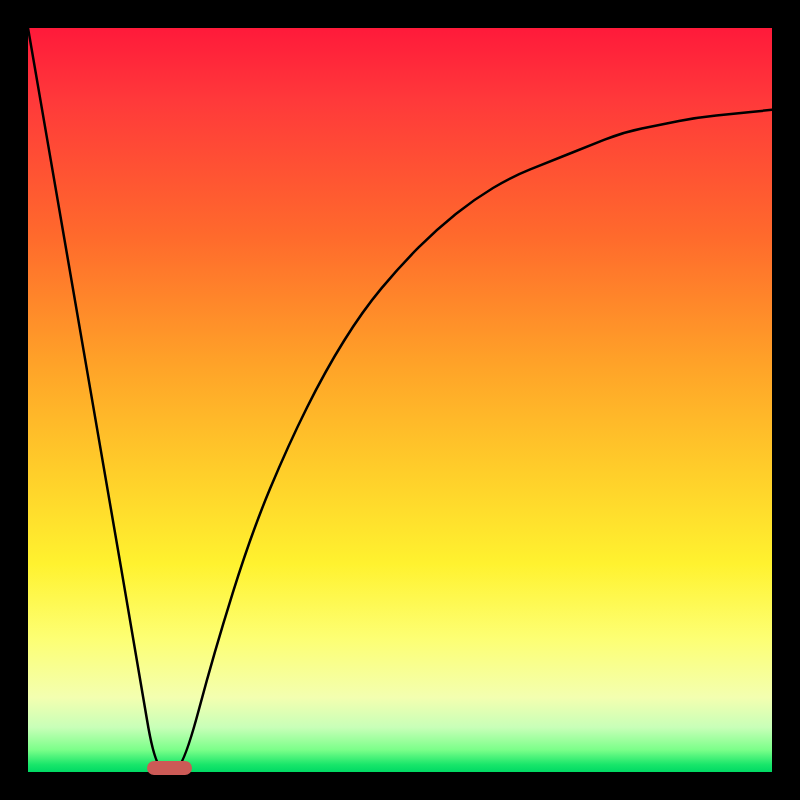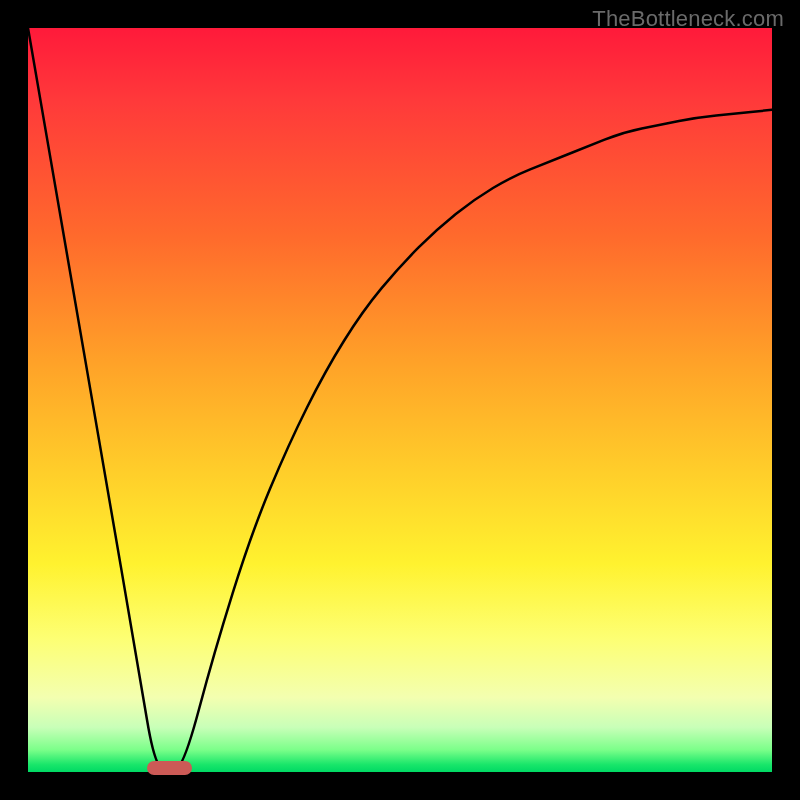--- a/index.html
+++ b/index.html
@@ -63,14 +63,13 @@
 </head>
 <body>
 
 <div class="frame">
   <div class="plot">
     <svg class="curve" viewBox="0 0 744 744" preserveAspectRatio="none">
       <path id="curve-path" fill="none" stroke="#000" stroke-width="2.5" stroke-linejoin="round" stroke-linecap="round" d="M 0.00 0.00 Q 0.00 0.00 18.60 107.88 Q 37.20 215.76 55.80 323.64 Q 74.40 431.52 93.00 539.40 Q 111.60 647.28 119.04 691.92 Q 126.48 736.56 133.92 740.28 Q 141.36 744.00 148.80 740.28 Q 156.24 736.56 171.12 680.76 Q 186.00 624.96 204.60 565.44 Q 223.20 505.92 241.80 461.28 Q 260.40 416.64 279.00 379.44 Q 297.60 342.24 316.20 312.48 Q 334.80 282.72 353.40 260.40 Q 372.00 238.08 390.60 219.48 Q 409.20 200.88 427.80 186.00 Q 446.40 171.12 465.00 159.96 Q 483.60 148.80 502.20 141.36 Q 520.80 133.92 539.40 126.48 Q 558.00 119.04 576.60 111.60 Q 595.20 104.16 613.80 100.44 Q 632.40 96.72 651.00 93.00 Q 669.60 89.28 688.20 87.42 Q 706.80 85.56 725.40 83.70 T 744.00 81.84 "></path>
     </svg>
     <div id="marker" class="marker" style="left: 119.04px; top: 733px; width: 44.64px; height: 14px; background: rgb(204, 90, 86);"></div>
   </div>
-  <div class="watermark">TheBottleneck.com</div>
 </div>
 
 </body></html>

